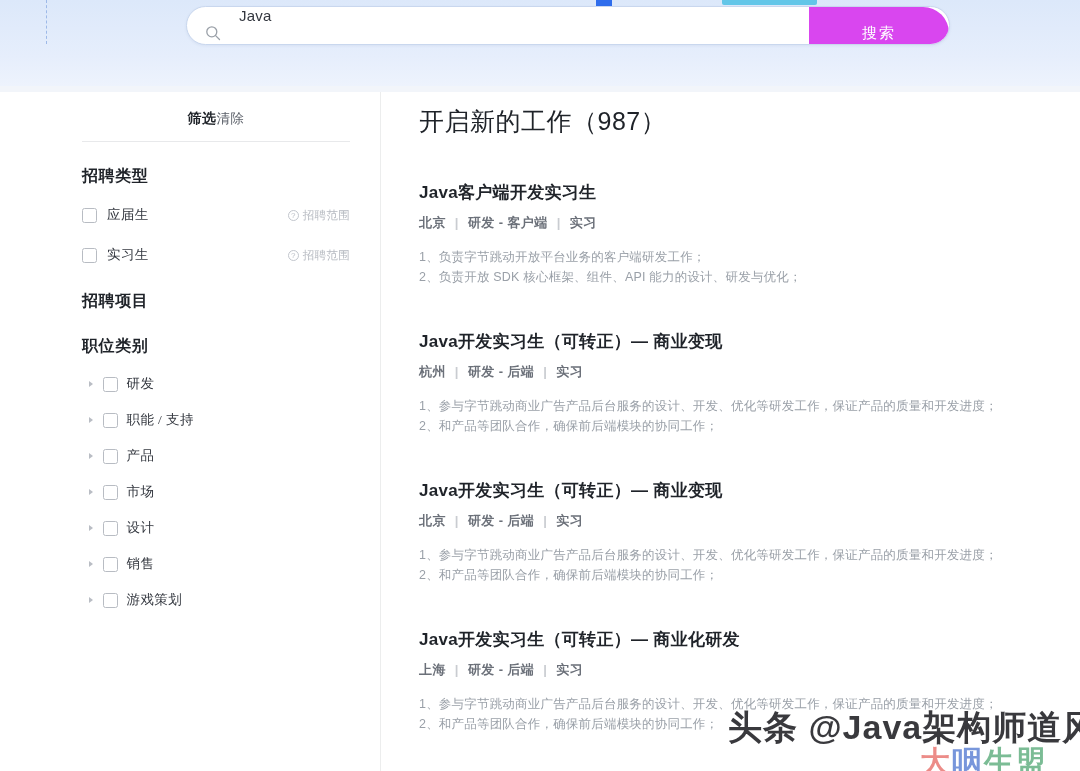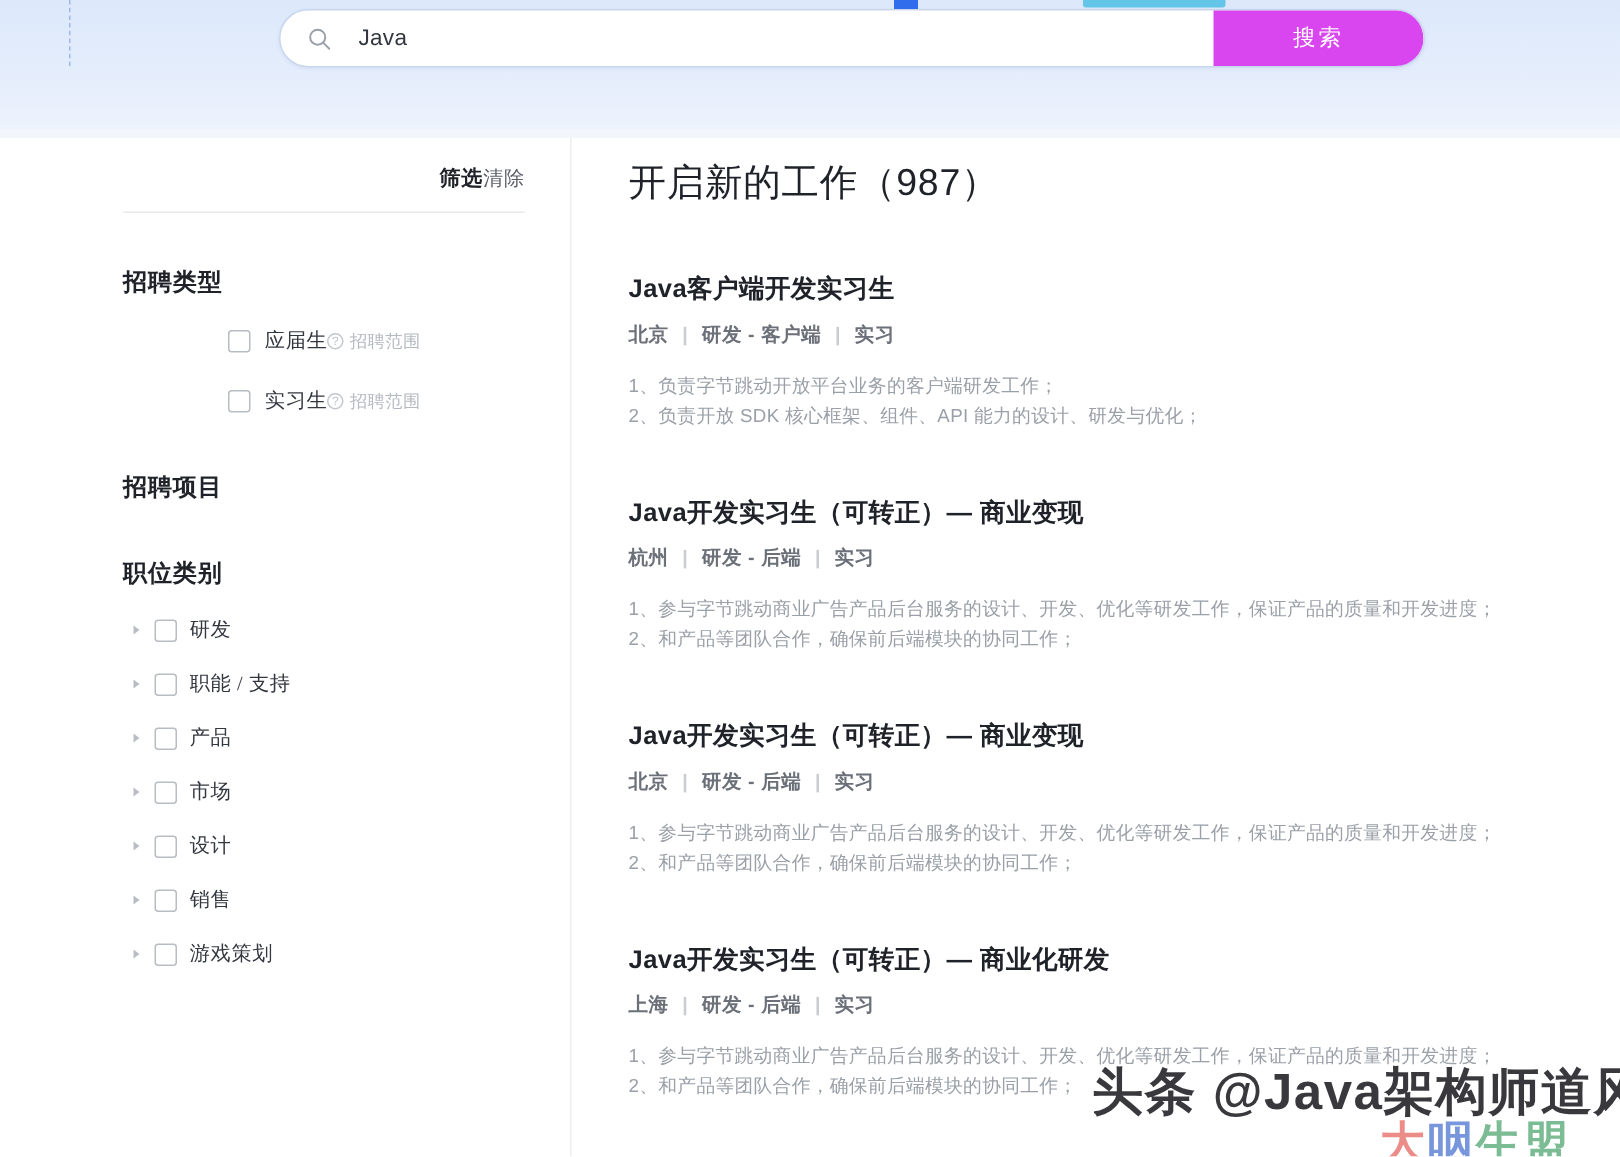--- a/index.html
+++ b/index.html
@@ -40,21 +40,21 @@
     background:#f2f5fa;
   }
 
   
   .searchbar {
     position:absolute; left:186px; top:6px;
     width:764px; height:39px;
     background:#ffffff;
     border:1px solid #c9d7ee;
     border-radius:26px;
-    display:flex; align-items:center;
+    display:flex; align-items:flex-start;
     box-shadow:0 1px 3px rgba(40,70,130,0.07);
     overflow:hidden;
   }
   .search-icon-wrap {
     width:52px; height:52px; display:flex; align-items:center; justify-content:center;
     flex:0 0 52px;
   }
   .search-icon-wrap svg { display:block; }
   .search-input-text {
     flex:1 1 auto;
@@ -78,32 +78,32 @@
   .content {
     position:absolute; left:0; top:92px; width:1080px; height:679px;
     background:#ffffff;
   }
 
   
   .sidebar {
     position:absolute; left:82px; top:18px; width:268px;
   }
   .filter-head {
-    display:flex; align-items:baseline; justify-content:flex-end;
+    display:flex; align-items:baseline; justify-content:center;
     padding-bottom:13px;
   }
   .filter-title { font-size:14px; color:#1f2329; font-weight:700; letter-spacing:0.5px;}
   .filter-clear { font-size:13.5px; color:#5a5f68; cursor:pointer; letter-spacing:0.5px;}
   .filter-divider { height:1px; background:#e8e9eb; width:268px; }
 
-  .group { margin-top:36px; }
+  .group { margin-top:24px; }
   .group-title { font-size:16px; color:#1f2329; font-weight:700; letter-spacing:0.6px; margin-bottom:16px;}
 
   .opt-row {
-    display:flex; align-items:center; justify-content:center;
+    display:flex; align-items:center; justify-content:space-between;
     height:24px; margin-bottom:16px;
   }
   .opt-left { display:flex; align-items:center; gap:10px; }
   .cbox {
     width:15px; height:15px; border:1px solid #b8bcc3; border-radius:2.5px;
     background:#fff; flex:0 0 15px; cursor:pointer;
   }
   .opt-label { font-size:13.5px; color:#33373f; letter-spacing:0.4px; }
   .opt-hint { display:flex; align-items:center; gap:4px; font-size:11.5px; color:#b5b9c0; letter-spacing:0.3px;}
   .qmark {

